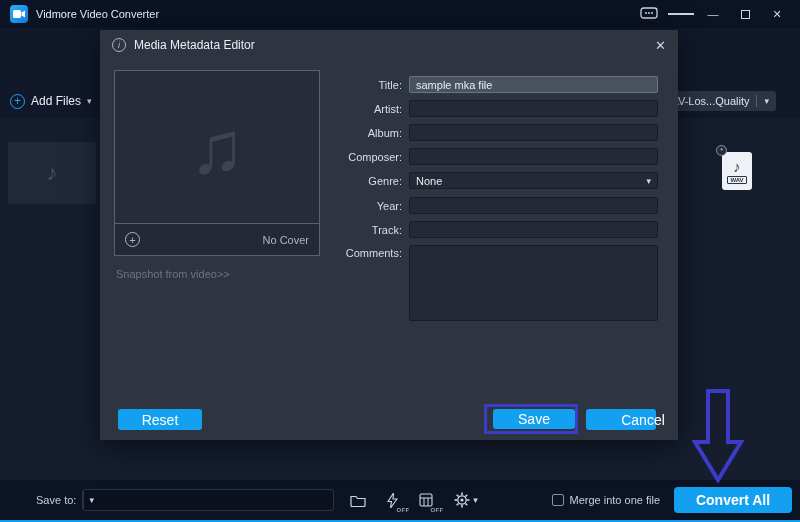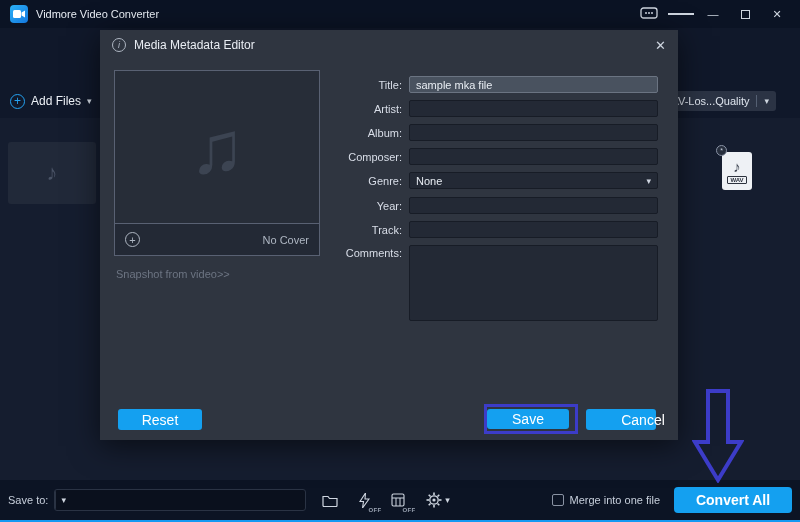--- a/index.html
+++ b/index.html
@@ -85,28 +85,28 @@
   .frow.comments { align-items:flex-start; height:auto; }
   .frow.comments .flabel { margin-top:2px; }
   .ftextarea { flex:1; height:76px; background:#232935; border:1px solid #171c26; border-radius:2px;
     color:#e8edf3; resize:none; font-family:"Liberation Sans",sans-serif; font-size:11px; padding:4px 6px; outline:none; }
 
   .blue-btn { background:#14a0f0; color:#fff; border:none; border-radius:3px;
     font-family:"Liberation Sans",sans-serif; font-size:14px; display:flex;
     align-items:center; justify-content:center; cursor:default; }
   .reset-btn { position:absolute; left:18px; top:379px; width:84px; height:21px; }
   .save-outline { position:absolute; left:384px; top:374px; width:94px; height:30px;
-    border:3px solid #3c3cc8; display:flex; align-items:center; justify-content:flex-start; }
+    border:3px solid #3c3cc8; display:flex; align-items:center; justify-content:flex-end; }
   .save-btn { width:82px; height:20px; }
   .cancel-btn { position:absolute; left:486px; top:379px; width:70px; height:21px;padding-left:44px; }
 
   
   .bottombar { position:absolute; left:0; right:0; bottom:2px; height:40px; background:#0c1424;
     display:flex; align-items:center; padding:0 8px; z-index:5; }
-  .save-to { color:#c7cfdb; margin-right:6px; }
+  .save-to { color:#c7cfdb; margin-right:6px;margin-left:28px; }
   .path-field { width:252px; height:22px; background:#0a101d; border:1px solid #2a3344;
     border-radius:3px; display:flex; align-items:center; overflow:hidden; }
   .path-input { flex:1; background:transparent; border:none; color:#dfe5ee;
     font-family:"Liberation Sans",sans-serif; font-size:10.5px; padding:0 6px; outline:none; }
   .path-caret { width:16px; height:100%; border-left:1px solid #2a3344; display:flex;
     align-items:center; justify-content:center; }
   .bar-icon { position:relative; margin-left:14px; width:20px; height:22px;
     display:flex; align-items:center; justify-content:center; color:#cfd6e0; }
   .off-tag { position:absolute; right:-8px; bottom:-2px; font-size:6px; font-weight:bold;
     color:#9aa3b2; background:#0c1424; padding:0 1px; letter-spacing:.3px; }

